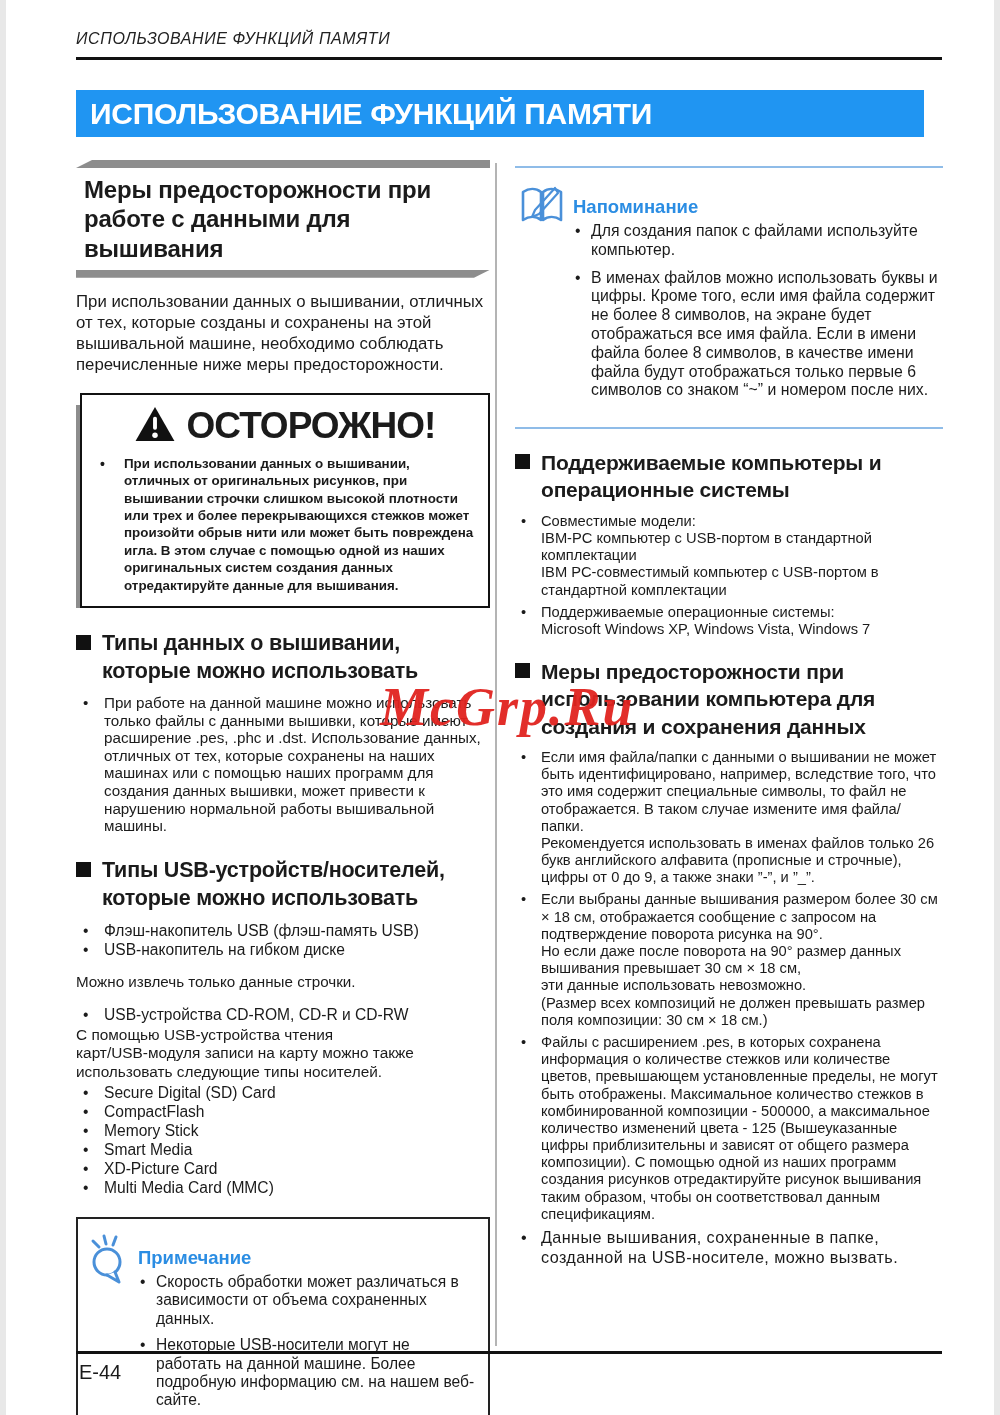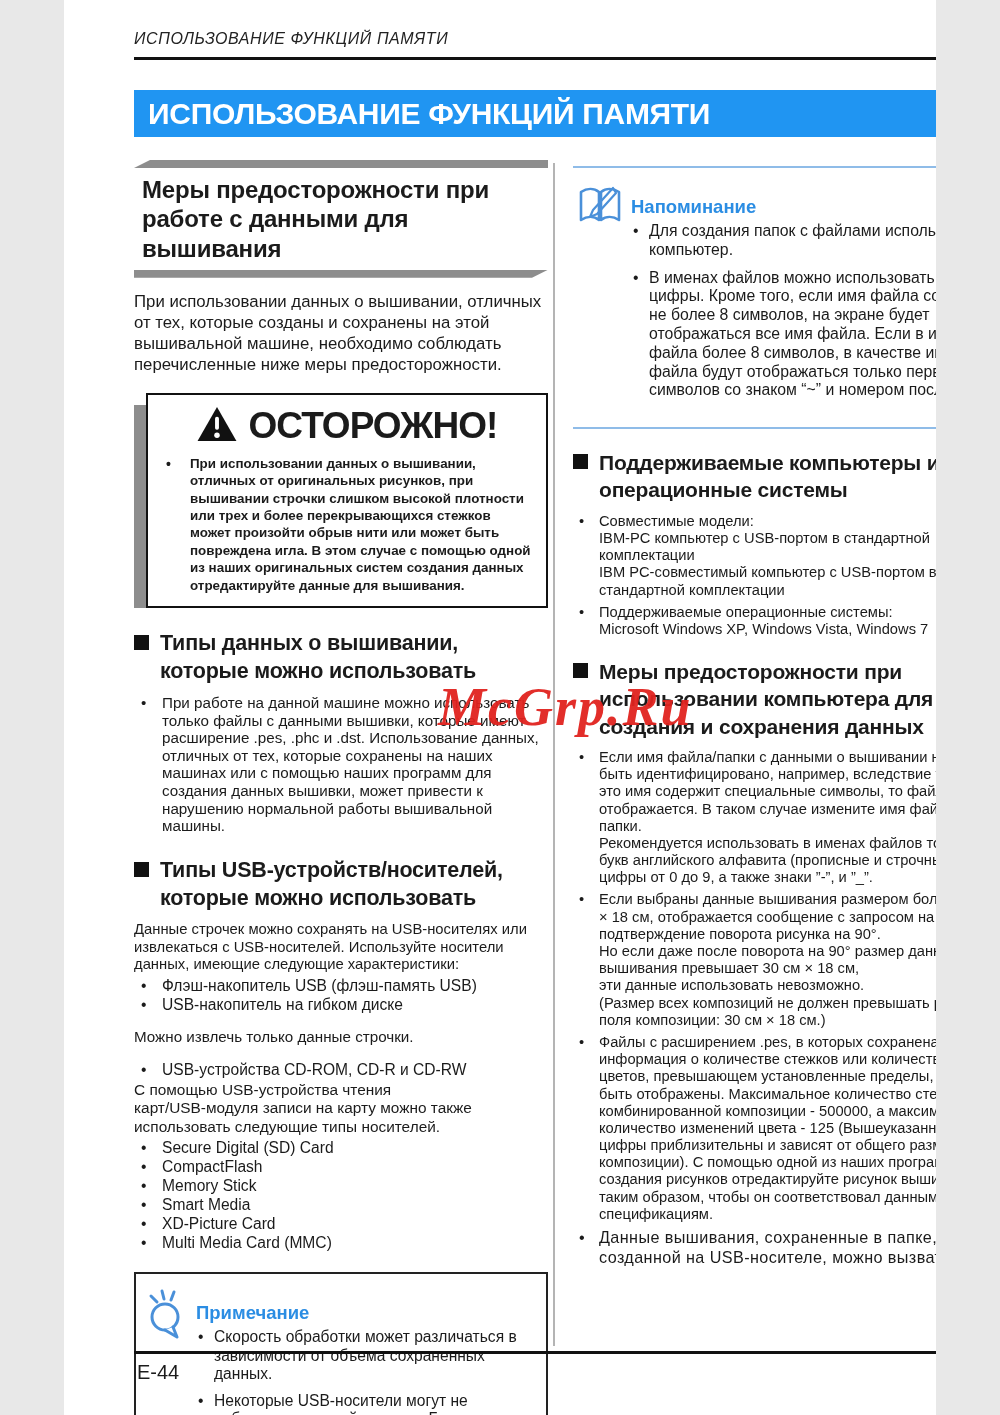--- a/index.html
+++ b/index.html
@@ -1,17 +1,17 @@
 <!DOCTYPE html>
 <html lang="ru"><head>
 <meta charset="utf-8">
 <style>
   html,body{margin:0;padding:0;background:#e8e8e8;}
   .page{
-    position:relative; width:872px; height:1415px; margin:0 auto;
+    position:relative; width:988px; height:1415px; margin:0 auto;
     background:#ffffff; overflow:hidden;
     font-family:"Liberation Sans", sans-serif; color:#1b1b1b;
   }
   
   .running-head{
     position:absolute; left:70px; top:30px; font-size:16px; font-style:italic;
     letter-spacing:.6px; color:#222;
   }
   .head-rule{ position:absolute; left:70px; top:57px; width:866px; height:3px; background:#111; }
   .title-bar{
@@ -30,21 +30,21 @@
   .gray-bar.top{ clip-path:polygon(0 100%, 16px 0, 100% 0, 100% 100%); }
   .gray-bar.bottom{ clip-path:polygon(0 0, 100% 0, calc(100% - 16px) 100%, 0 100%); }
   .h2{
     font-size:24px; font-weight:bold; line-height:1.22; margin:7px 0 7px 8px;
     white-space:pre-line; letter-spacing:-0.2px;
   }
   .intro{ margin:14px 0 0 0; font-size:16.8px; line-height:1.25; }
 
   .caution-wrap{ position:relative; margin-top:17px; }
   .caution-shadow{ position:absolute; left:0; top:12px; width:calc(100% - 12px); height:calc(100% - 12px); background:#8d8d8d; }
-  .caution-box{ position:relative; margin-left:12px; background:#fff; border:2px solid #111; padding:8px 12px 12px 12px; }
+  .caution-box{ position:relative; margin-left:4px; background:#fff; border:2px solid #111; padding:8px 12px 12px 12px; }
   .caution-title{ display:flex; align-items:center; justify-content:center; gap:12px; margin:2px 0 8px 0; }
   .caution-title .txt{ font-size:37px; font-weight:bold; letter-spacing:-1px; }
   .caution-item{ position:relative; padding-left:30px; font-size:13.4px; font-weight:bold; line-height:1.3; }
   .caution-item::before{ content:"•"; position:absolute; left:6px; top:0; font-size:14px; }
 
   .h3{ display:flex; gap:11px; margin:22px 0 8px 0; }
   .h3 .sq{ width:15px; height:15px; background:#111; margin-top:5px; flex:none; }
   .h3 .h3txt{ font-size:21.5px; font-weight:bold; line-height:1.3; white-space:pre-line; letter-spacing:-0.2px; }
 
   .body-sm{ font-size:15.2px; line-height:1.16; }
@@ -123,21 +123,20 @@
       <span class="h3txt">Типы данных о вышивании,
 которые можно использовать</span>
     </div>
     <div class="bullet body-sm">При работе на данной машине можно использовать только файлы с данными вышивки, которые имеют расширение .pes, .phc и .dst. Использование данных, отличных от тех, которые сохранены на наших машинах или с помощью наших программ для создания данных вышивки, может привести к нарушению нормальной работы вышивальной машины.</div>
 
     <div class="h3">
       <span class="sq"></span>
       <span class="h3txt">Типы USB-устройств/носителей,
 которые можно использовать</span>
     </div>
-    <div class="usb-intro">Данные строчек можно сохранять на USB-носителях или извлекаться с USB-носителей. Используйте носители данных, имеющие следующие характеристики:</div>
     <div class="media-item">Флэш-накопитель USB (флэш-память USB)</div>
     <div class="media-item">USB-накопитель на гибком диске</div>
     <div class="plain body-sm">Можно извлечь только данные строчки.</div>
     <div class="media-item">USB-устройства CD-ROM, CD-R и CD-RW</div>
     <div class="usb-intro" style="font-size:15.4px">С помощью USB-устройства чтения
 карт/USB-модуля записи на карту можно также использовать следующие типы носителей.</div>
     <div class="media-item">Secure Digital (SD) Card</div>
     <div class="media-item">CompactFlash</div>
     <div class="media-item">Memory Stick</div>
     <div class="media-item">Smart Media</div>

